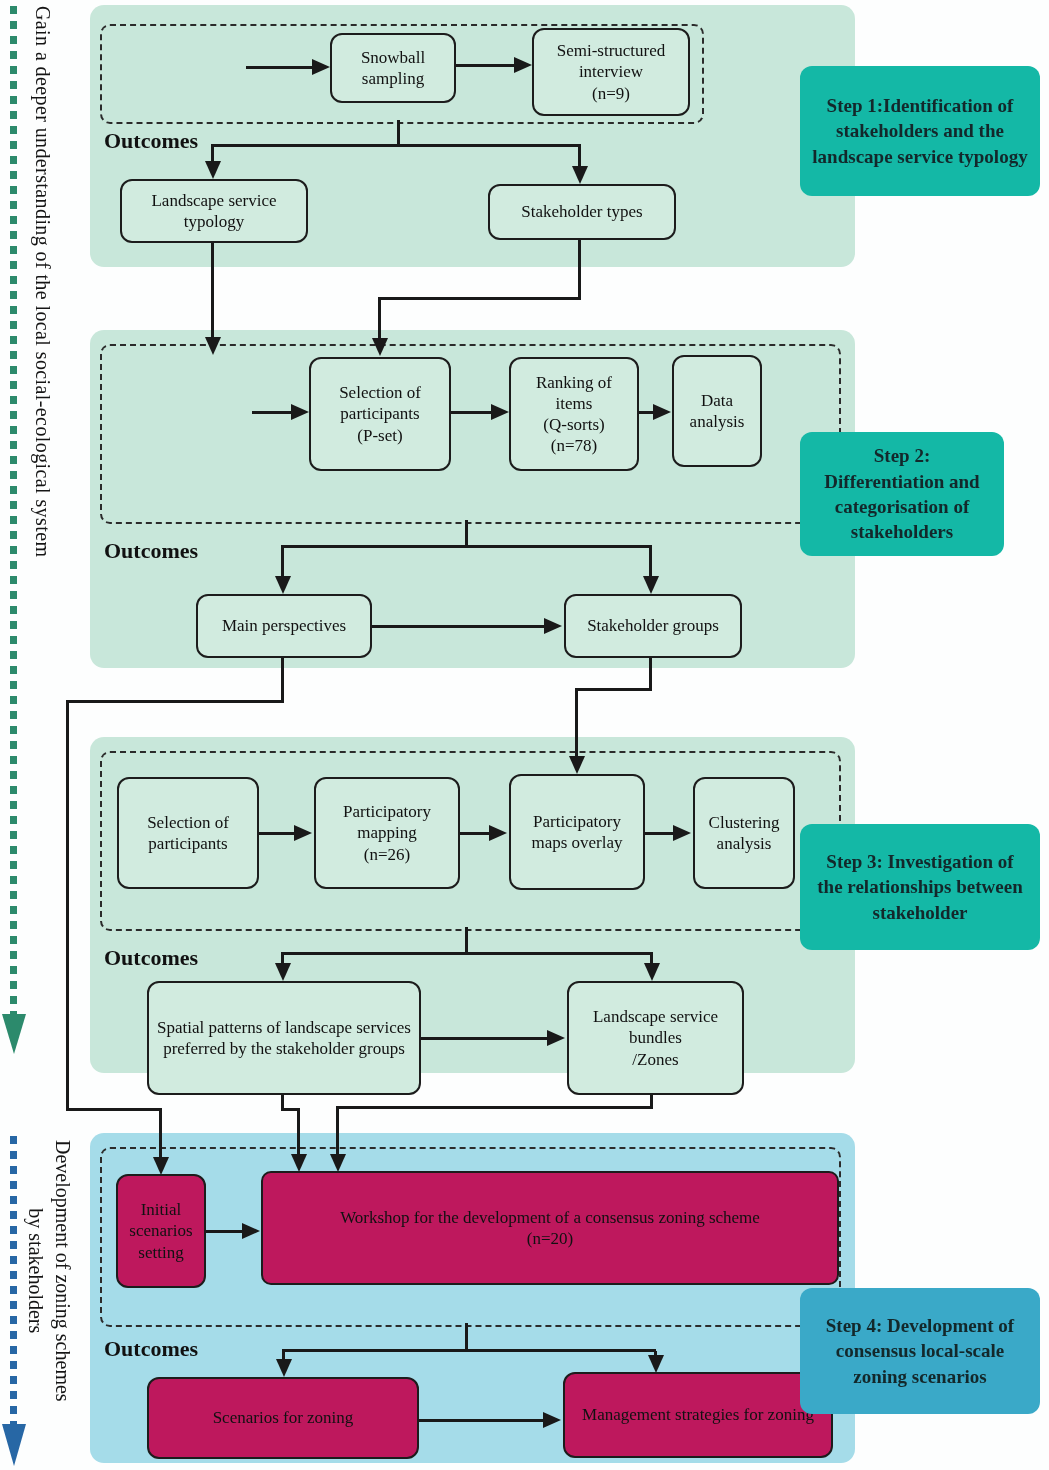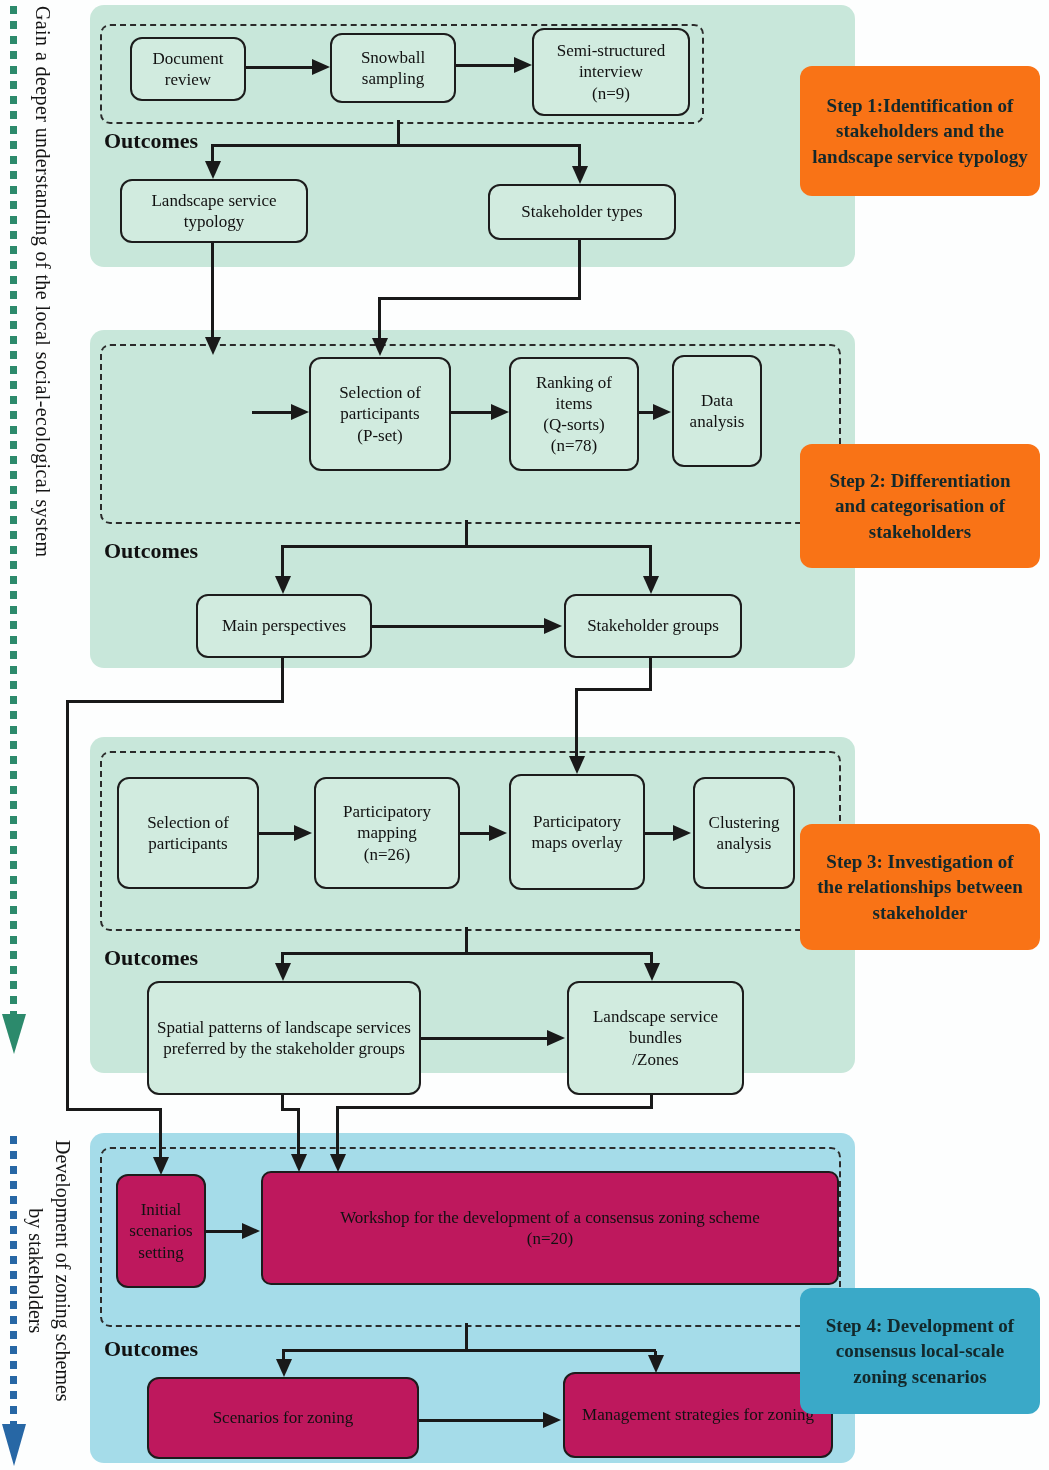--- a/index.html
+++ b/index.html
@@ -17,21 +17,21 @@
   .panel.blue{background:#a5dce9;}
   
   .dashed-box{position:absolute;border:2px dashed #2b2b2b;border-radius:10px;}
   
   .step-label{
     position:absolute;border-radius:12px;
     display:flex;align-items:center;justify-content:center;text-align:center;
     font-weight:bold;font-size:19px;line-height:1.34;padding:10px 12px;box-sizing:border-box;
     color:#13282b;
   }
-  .step-label.teal{background:#f97316;}
+  .step-label.teal{background:#14b8a6;}
   .step-label.blue{background:#3aa9c8;}
   
   .node{
     position:absolute;border:2.5px solid #1c1c1c;border-radius:12px;
     display:flex;align-items:center;justify-content:center;text-align:center;
     font-size:17px;line-height:1.24;padding:4px 6px;box-sizing:border-box;
     white-space:pre-line;
   }
   .node.green{background:#d1ebdf;}
   .node.blue{background:#be185d;}
@@ -156,21 +156,20 @@
   <div class="arr-r" style="left:242px;top:1223px;"></div>
   <div class="vl" style="left:465px;top:1323px;height:29px;"></div>
   <div class="hl" style="left:282px;top:1349px;width:374px;"></div>
   <div class="vl" style="left:282px;top:1351px;height:9px;"></div>
   <div class="arr-d" style="left:276px;top:1359px;"></div>
   <div class="vl" style="left:654px;top:1351px;height:5px;"></div>
   <div class="arr-d" style="left:648px;top:1355px;"></div>
   <div class="hl" style="left:419px;top:1419px;width:126px;"></div>
   <div class="arr-r" style="left:543px;top:1412px;"></div>
 
-  <div class="node green" style="left:130px;top:37px;width:116px;height:64px;">Document review</div>
   <div class="node green" style="left:330px;top:33px;width:126px;height:70px;">Snowball sampling</div>
   <div class="node green" style="left:532px;top:28px;width:158px;height:88px;">Semi-structured interview
 (n=9)</div>
   <div class="outcomes" style="left:104px;top:128px;">Outcomes</div>
   <div class="node green" style="left:120px;top:179px;width:188px;height:64px;">Landscape service typology</div>
   <div class="node green" style="left:488px;top:184px;width:188px;height:56px;">Stakeholder types</div>
 
   <div class="node green" style="left:309px;top:357px;width:142px;height:114px;">Selection of participants
 (P-set)</div>
   <div class="node green" style="left:509px;top:357px;width:130px;height:114px;">Ranking of items
@@ -192,17 +191,17 @@
 /Zones</div>
 
   <div class="node blue" style="left:116px;top:1174px;width:90px;height:114px;">Initial scenarios setting</div>
   <div class="node blue" style="left:261px;top:1171px;width:578px;height:114px;border-radius:10px;">Workshop for the development of a consensus zoning scheme
 (n=20)</div>
   <div class="outcomes" style="left:104px;top:1336px;">Outcomes</div>
   <div class="node blue" style="left:147px;top:1377px;width:272px;height:82px;">Scenarios for zoning</div>
   <div class="node blue" style="left:563px;top:1372px;width:270px;height:86px;">Management strategies for zoning</div>
 
   <div class="step-label teal" style="left:800px;top:66px;width:240px;height:130px;">Step 1:Identification of stakeholders and the landscape service typology</div>
-  <div class="step-label teal" style="left:800px;top:444px;width:240px;height:124px;">Step 2: Differentiation and categorisation of stakeholders</div>
+  <div class="step-label teal" style="left:800px;top:432px;width:204px;height:124px;">Step 2: Differentiation and categorisation of stakeholders</div>
   <div class="step-label teal" style="left:800px;top:824px;width:240px;height:126px;">Step 3: Investigation of the relationships between stakeholder</div>
   <div class="step-label blue" style="left:800px;top:1288px;width:240px;height:126px;">Step 4: Development of consensus local-scale zoning scenarios</div>
 
 </div>
 
 </body></html>

